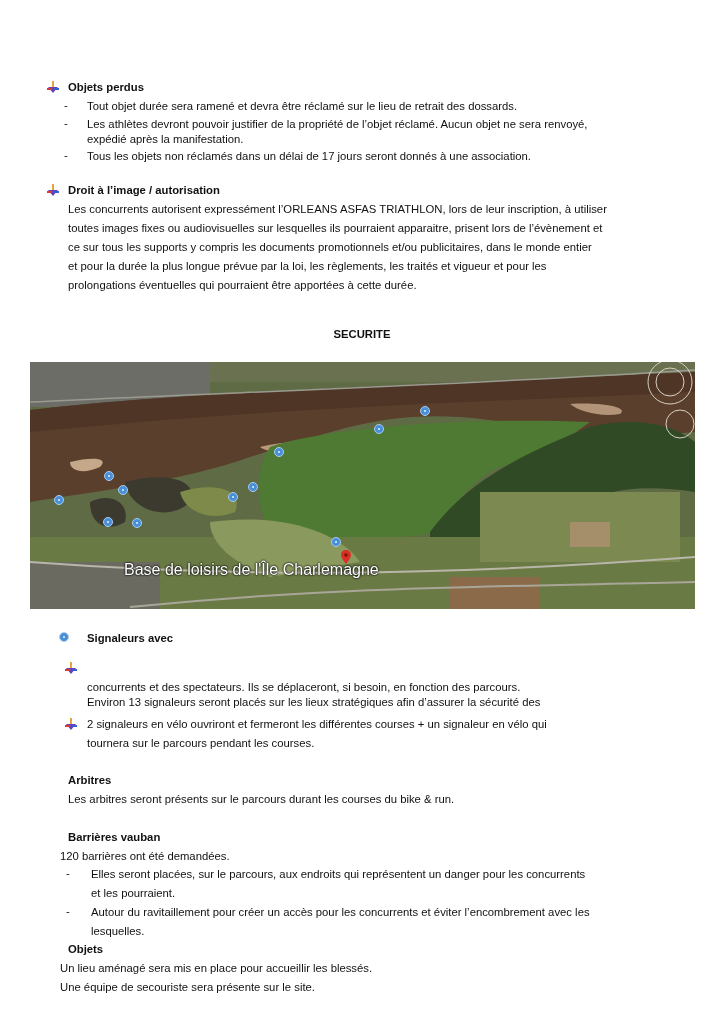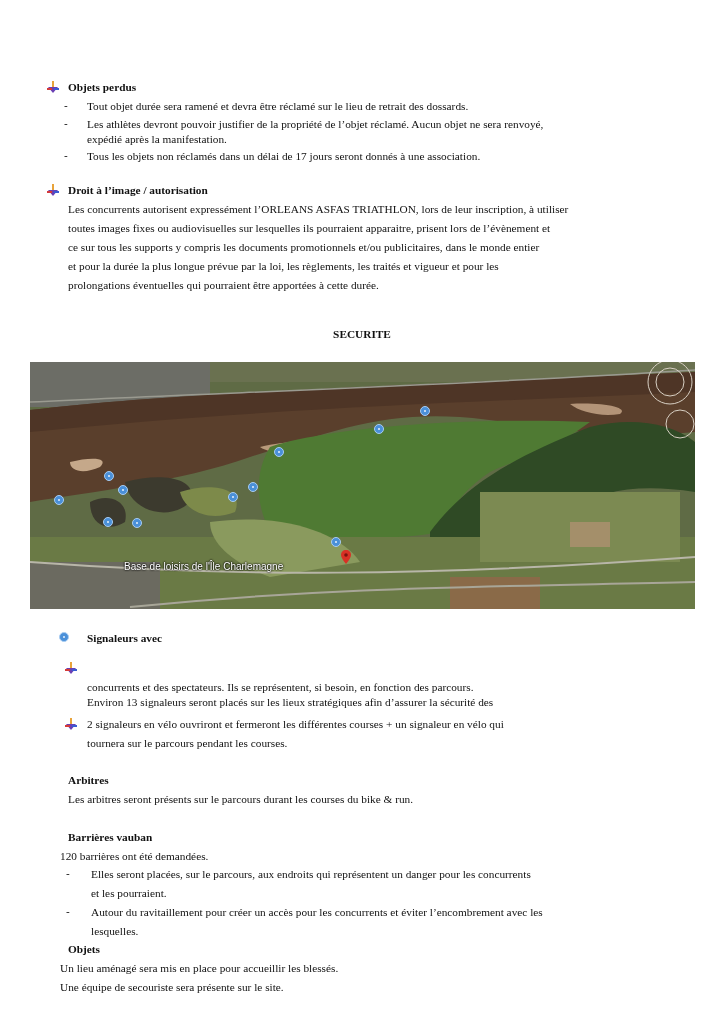--- a/index.html
+++ b/index.html
@@ -1,19 +1,19 @@
 <!DOCTYPE html>
 <html><head>
 <meta charset="utf-8">
 <style>
   html, body { margin:0; padding:0; background:#ffffff; }
   body { width:724px; height:1023px; position:relative; overflow:hidden;
          font-family:"Liberation Sans", sans-serif; color:#111; font-size:11.3px; }
   .abs { position:absolute; }
-  .line { position:absolute; white-space:nowrap; line-height:14px;font-family:Liberation Serif, serif; }
+  .line { position:absolute; white-space:nowrap; line-height:14px; }
   .b { font-weight:bold; }
   .arrow { position:absolute; width:14px; height:14px; }
   .dash { position:absolute; }
   .map { position:absolute; left:30px; top:362px; width:665px; height:247px; overflow:hidden; }
   .dot { position:absolute; width:10px; height:10px; border-radius:50%; background:#4a90d9;
          border:1px solid #a9cdf2; box-sizing:border-box; }
   .dot::after { content:""; position:absolute; left:3px; top:3px; width:2px; height:2px; border-radius:50%; background:#e6f0fb; }
 </style>
 </head>
 <body>
@@ -100,31 +100,31 @@
   <div class="dot" style="left:198px;top:130px"></div>
   <div class="dot" style="left:24px;top:133px"></div>
   <div class="dot" style="left:73px;top:155px"></div>
   <div class="dot" style="left:102px;top:156px"></div>
   <div class="dot" style="left:301px;top:175px"></div>
 
   <svg class="abs" style="left:311px;top:188px" width="10" height="14">
     <path d="M5,0 C8,0 10,2 10,5 C10,8 5,14 5,14 C5,14 0,8 0,5 C0,2 2,0 5,0 Z" fill="#d93025"></path>
     <circle cx="5" cy="5" r="1.8" fill="#7a1410"></circle>
   </svg>
-  <div class="abs" style="left:94px;top:199px;color:#ffffff;font-size:10px;white-space:nowrap;text-shadow:0 0 2px #000,0 0 2px #000;">Base de loisirs de l'Île Charlemagne</div>
+  <div class="abs" style="left:94px;top:199px;color:#ffffff;font-size:16px;white-space:nowrap;text-shadow:0 0 2px #000,0 0 2px #000;">Base de loisirs de l'Île Charlemagne</div>
 </div>
 
 <div class="dot" style="left:59px;top:632px"></div>
 <div class="line b" style="left:87px;top:631px">Signaleurs avec</div>
 
 <svg class="arrow" style="left:64px;top:661px">
     <use href="#arr"></use>
   </svg>
 <div class="line" style="left:87px;top:695px">Environ 13 signaleurs seront placés sur les lieux stratégiques afin d’assurer la sécurité des</div>
-<div class="line" style="left:87px;top:680px">concurrents et des spectateurs. Ils se représentent, si besoin, en fonction des parcours.</div>
+<div class="line" style="left:87px;top:680px">concurrents et des spectateurs. Ils se déplaceront, si besoin, en fonction des parcours.</div>
 
 <svg class="arrow" style="left:64px;top:717px">
     <use href="#arr"></use>
   </svg>
 <div class="line" style="left:87px;top:717px">2 signaleurs en vélo ouvriront et fermeront les différentes courses + un signaleur en vélo qui</div>
 <div class="line" style="left:87px;top:736px">tournera sur le parcours pendant les courses.</div>
 
 <div class="line b" style="left:68px;top:773px">Arbitres</div>
 <div class="line" style="left:68px;top:792px">Les arbitres seront présents sur le parcours durant les courses du bike &amp; run.</div>
 

